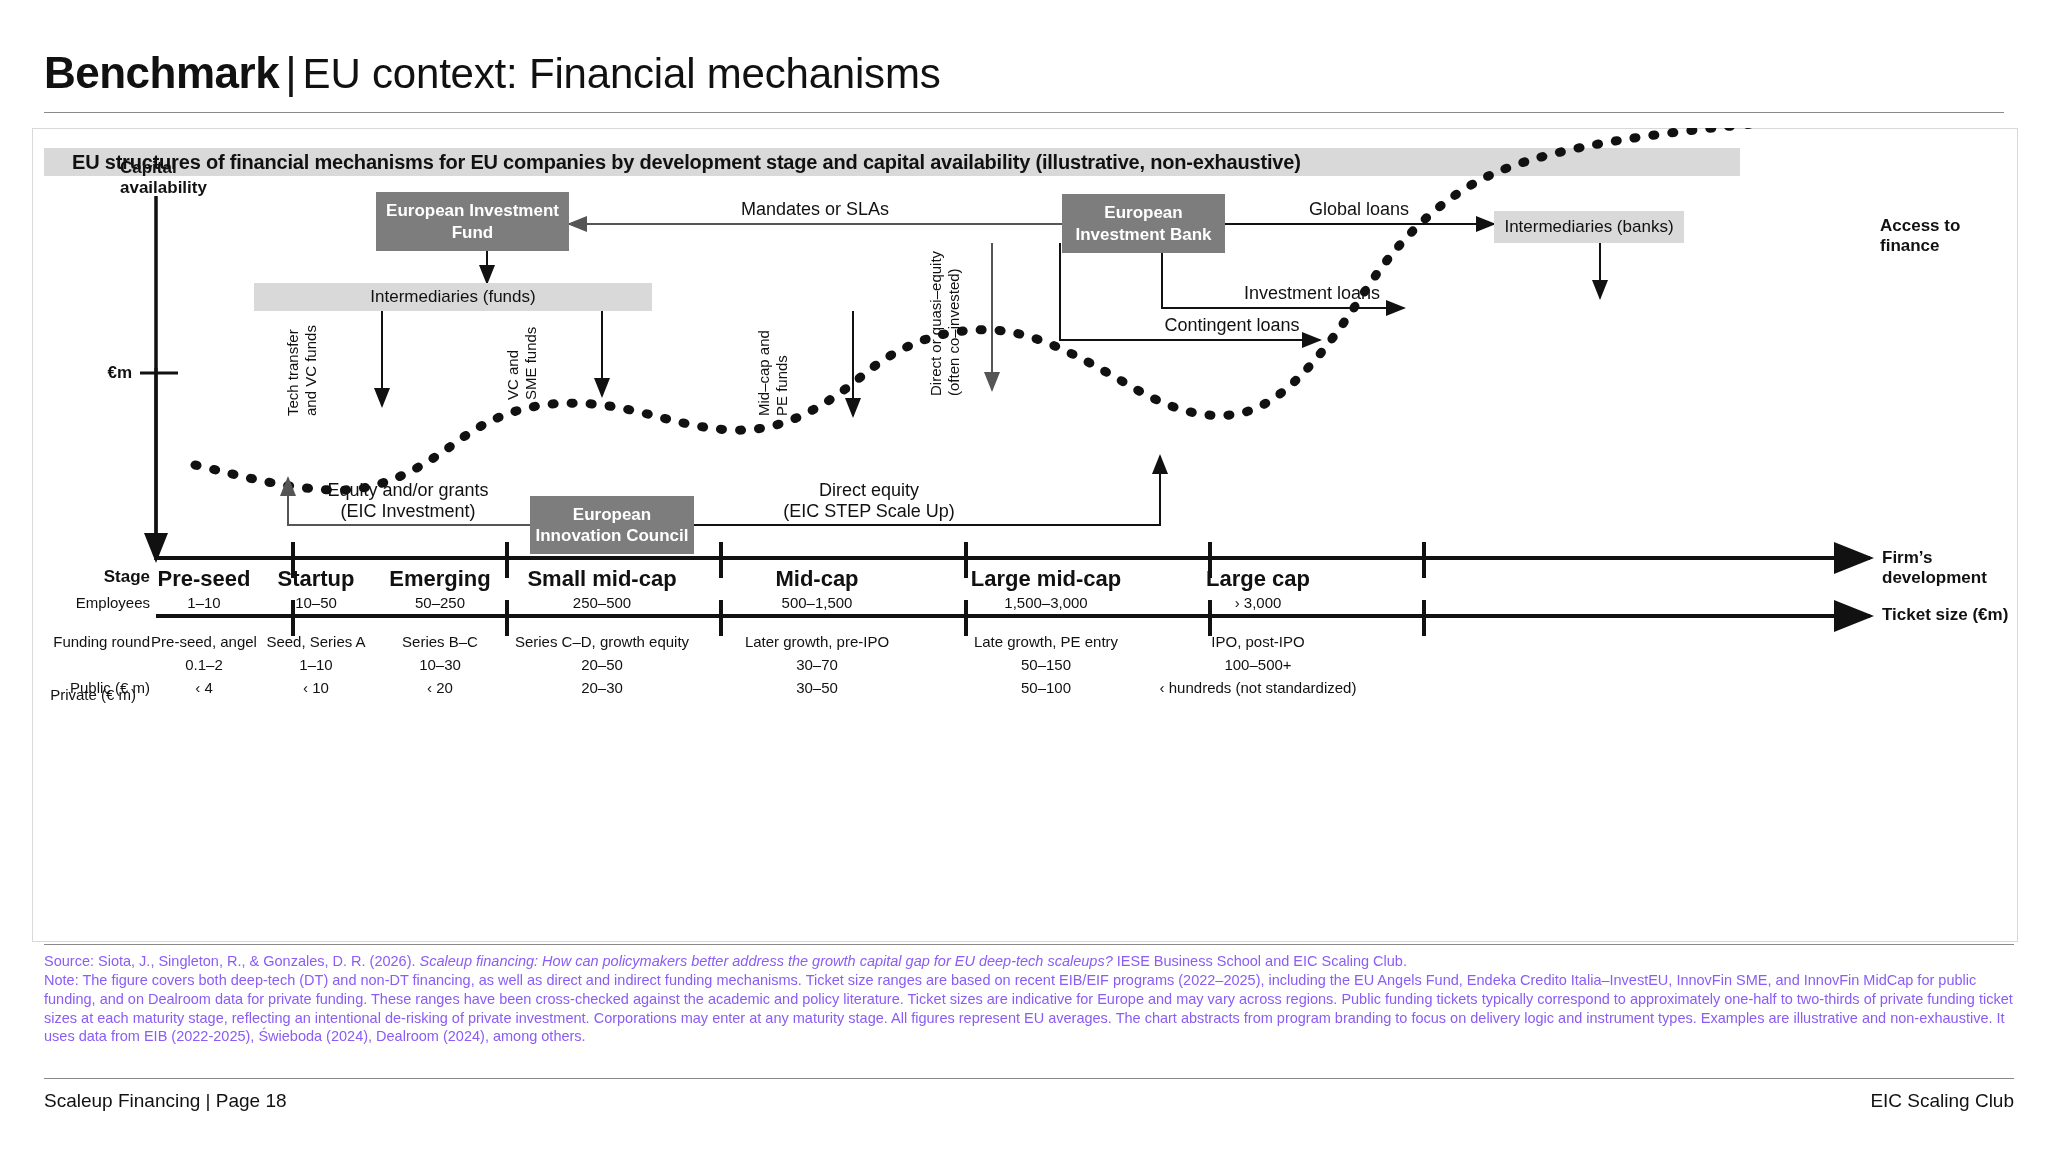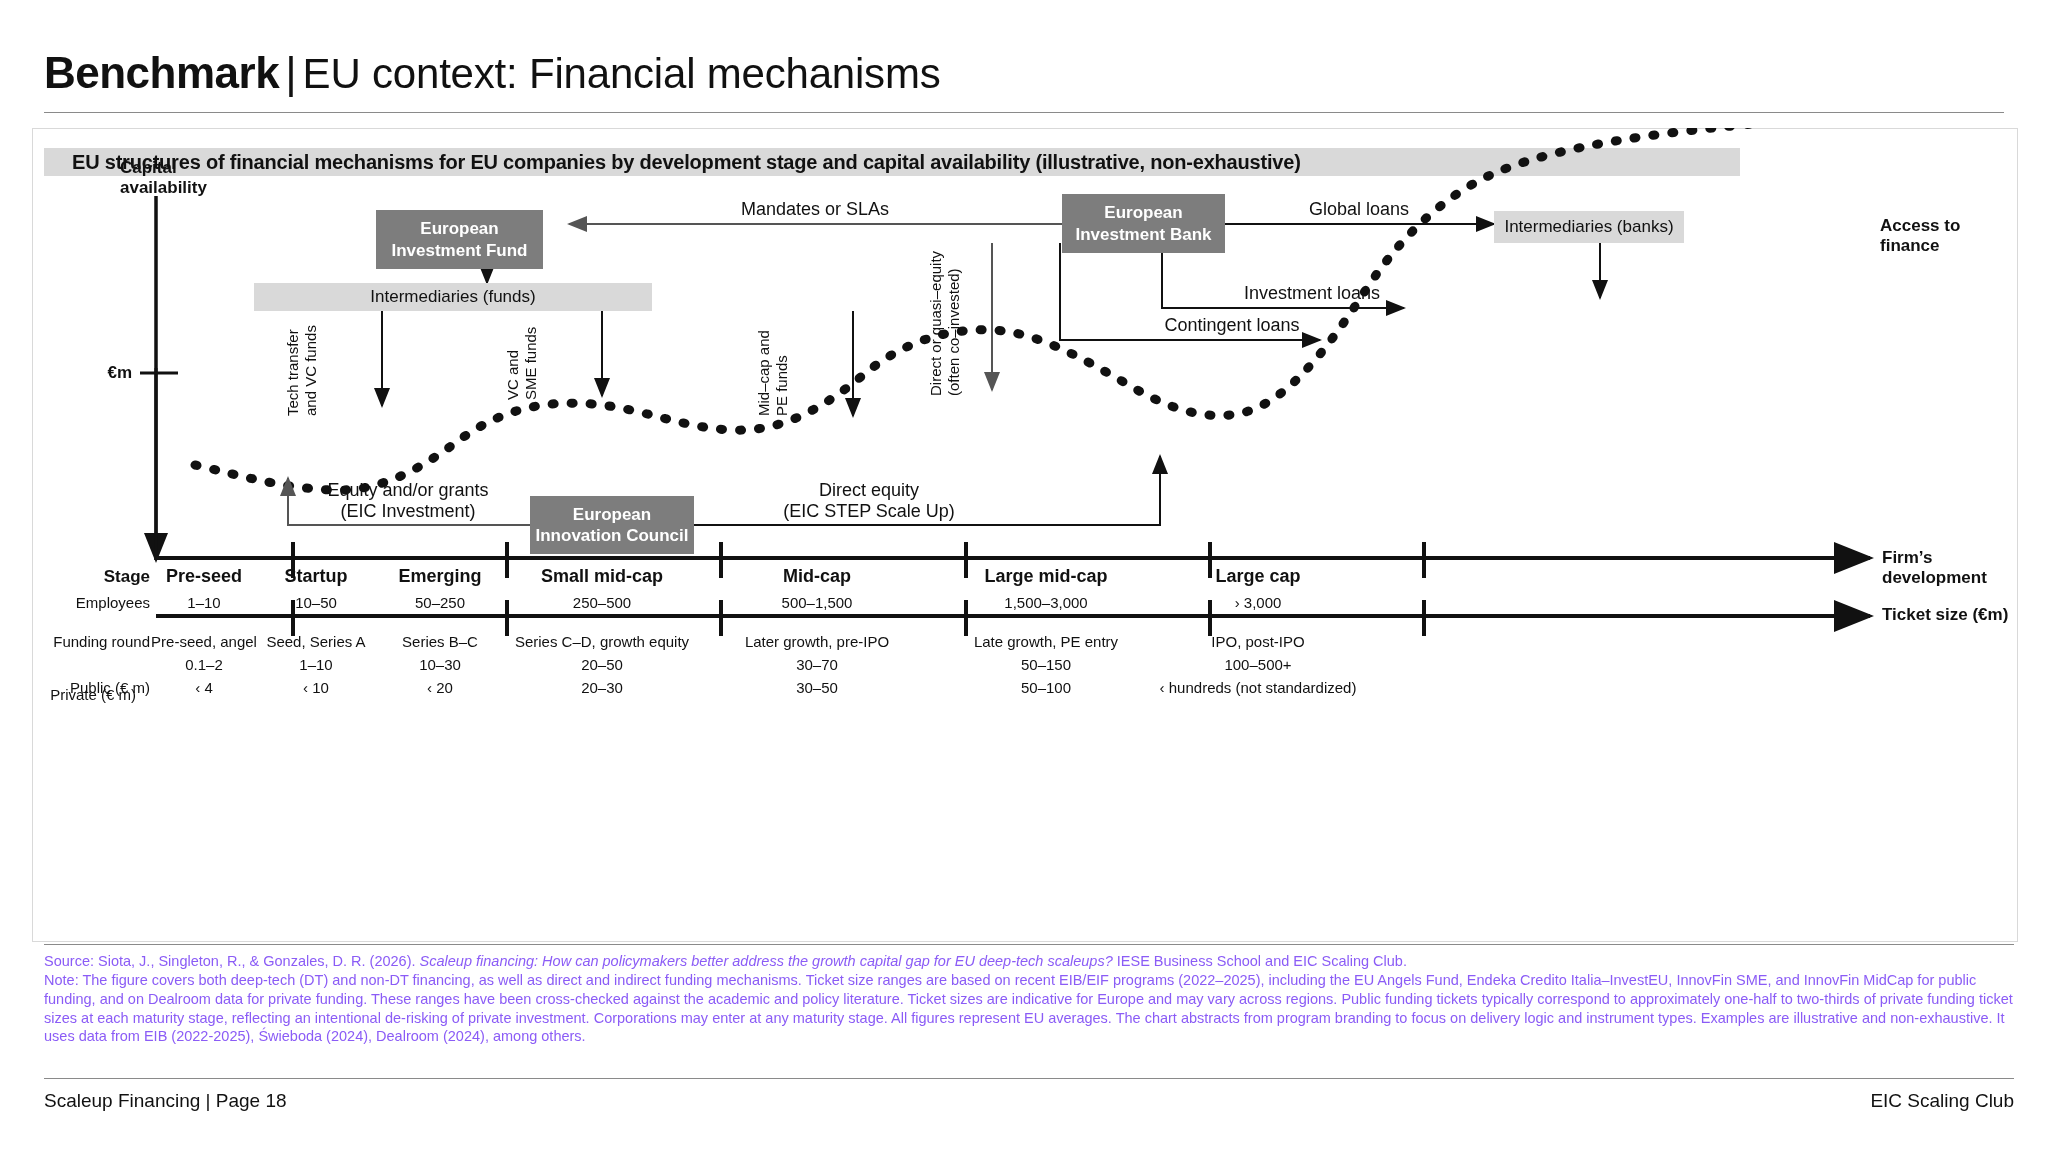--- a/index.html
+++ b/index.html
@@ -40,21 +40,21 @@
   .boxlabel{font-size:17px;font-weight:bold;color:#ffffff;text-align:center;line-height:1.25;}
   .darkbox{position:absolute;background:#7d7d7d;display:flex;align-items:center;justify-content:center;}
   .lightbox{position:absolute;background:#d9d9d9;display:flex;align-items:center;justify-content:center;}
   .lightbox span{font-size:17px;color:#111;}
   .flow{font-size:18px;}
   .vlab{position:absolute;font-size:15px;line-height:1.2;transform-origin:0 0;transform:rotate(-90deg);white-space:pre;}
 
   
   .rowlab{position:absolute;font-size:15px;text-align:left;transform:translateX(-100%);white-space:nowrap;}
   .cell{position:absolute;font-size:15px;text-align:center;transform:translateX(-50%);white-space:nowrap;}
-  .cell.bold{font-weight:bold;font-size:18px;}
+  .cell.bold{font-weight:bold;font-size:22px;}
   .endlab{position:absolute;font-size:17px;font-weight:bold;line-height:1.2;white-space:pre;}
 
   
   .notes{position:absolute;left:44px;top:952px;width:1970px;font-size:14.5px;line-height:1.30;color:#8b5cf6;}
   .notes i{font-style:italic;}
   .notes-rule{position:absolute;left:44px;top:944px;width:1970px;height:1px;background:#8a8a8a;}
   .foot-rule{position:absolute;left:44px;top:1078px;width:1970px;height:1px;background:#8a8a8a;}
   .foot-l{position:absolute;left:44px;top:1090px;font-size:19px;}
   .foot-r{position:absolute;right:34px;top:1090px;font-size:19px;}
 </style>
@@ -149,21 +149,21 @@
       <path d="M 498,397 L 256,397 L 256,350" fill="none" stroke="#555" stroke-width="2" marker-end="url(#ahg)"></path>
 
       <path d="M 662,397 L 1128,397 L 1128,328" fill="none" stroke="#111" stroke-width="2" marker-end="url(#ah)"></path>
     </svg>
 
     <div class="tx axlabel" style="left:88px;top:30px;"><span>Capital
 availability</span></div>
 
     <div class="tx axlabel r" style="left:100px;top:235px;">€m</div>
 
-    <div class="darkbox" style="left:344px;top:82px;width:167px;height:59px;">
+    <div class="darkbox" style="left:344px;top:64px;width:193px;height:59px;">
       <span class="boxlabel">European
 Investment Fund</span>
     </div>
     <div class="darkbox" style="left:1030px;top:66px;width:163px;height:59px;">
       <span class="boxlabel">European
 Investment Bank</span>
     </div>
     <div class="darkbox" style="left:498px;top:368px;width:164px;height:58px;">
       <span class="boxlabel">European
 Innovation Council</span>

